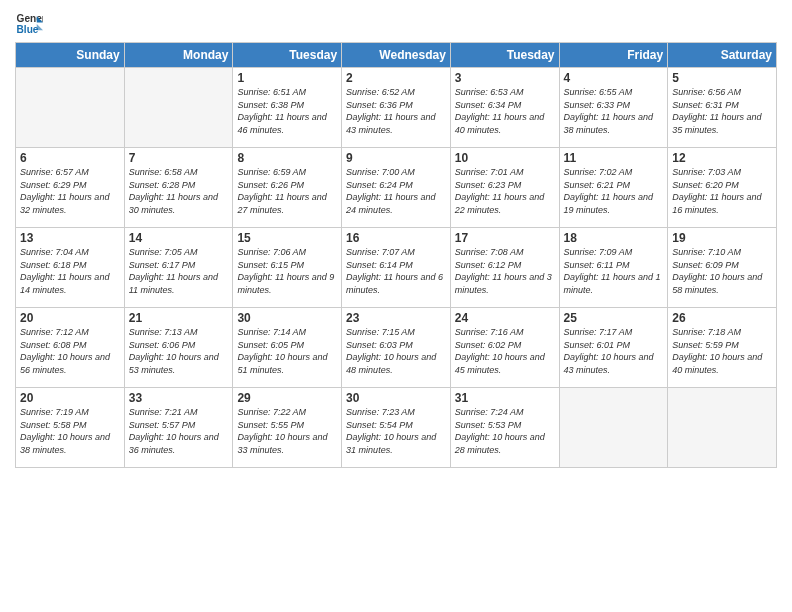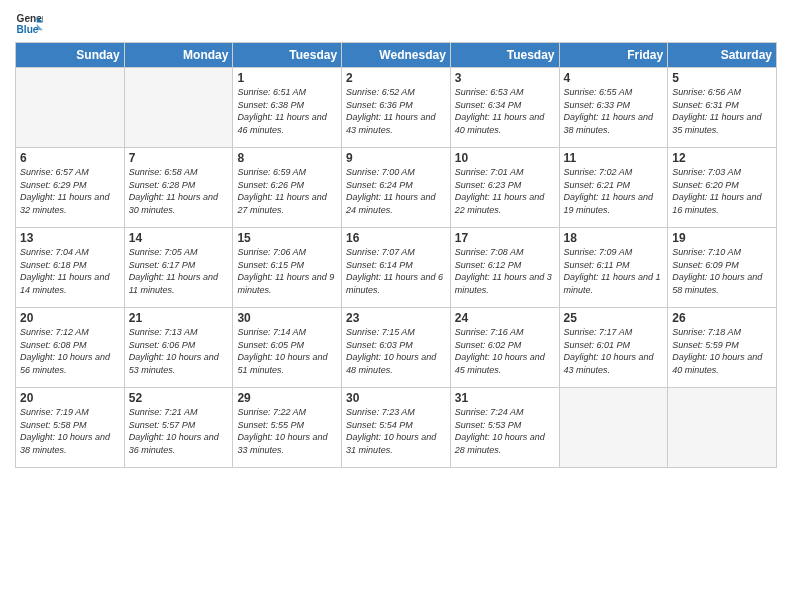--- a/index.html
+++ b/index.html
@@ -224,21 +224,21 @@
             <div class="day-number">26</div>
             <div class="day-info">Sunrise: 7:18 AM<br>Sunset: 5:59 PM<br>Daylight: 10 hours and 40 minutes.</div>
           </td>
         </tr>
         <tr>
           <td>
             <div class="day-number">20</div>
             <div class="day-info">Sunrise: 7:19 AM<br>Sunset: 5:58 PM<br>Daylight: 10 hours and 38 minutes.</div>
           </td>
           <td>
-            <div class="day-number">52</div>
+            <div class="day-number">33</div>
             <div class="day-info">Sunrise: 7:21 AM<br>Sunset: 5:57 PM<br>Daylight: 10 hours and 36 minutes.</div>
           </td>
           <td>
             <div class="day-number">29</div>
             <div class="day-info">Sunrise: 7:22 AM<br>Sunset: 5:55 PM<br>Daylight: 10 hours and 33 minutes.</div>
           </td>
           <td>
             <div class="day-number">30</div>
             <div class="day-info">Sunrise: 7:23 AM<br>Sunset: 5:54 PM<br>Daylight: 10 hours and 31 minutes.</div>
           </td>

